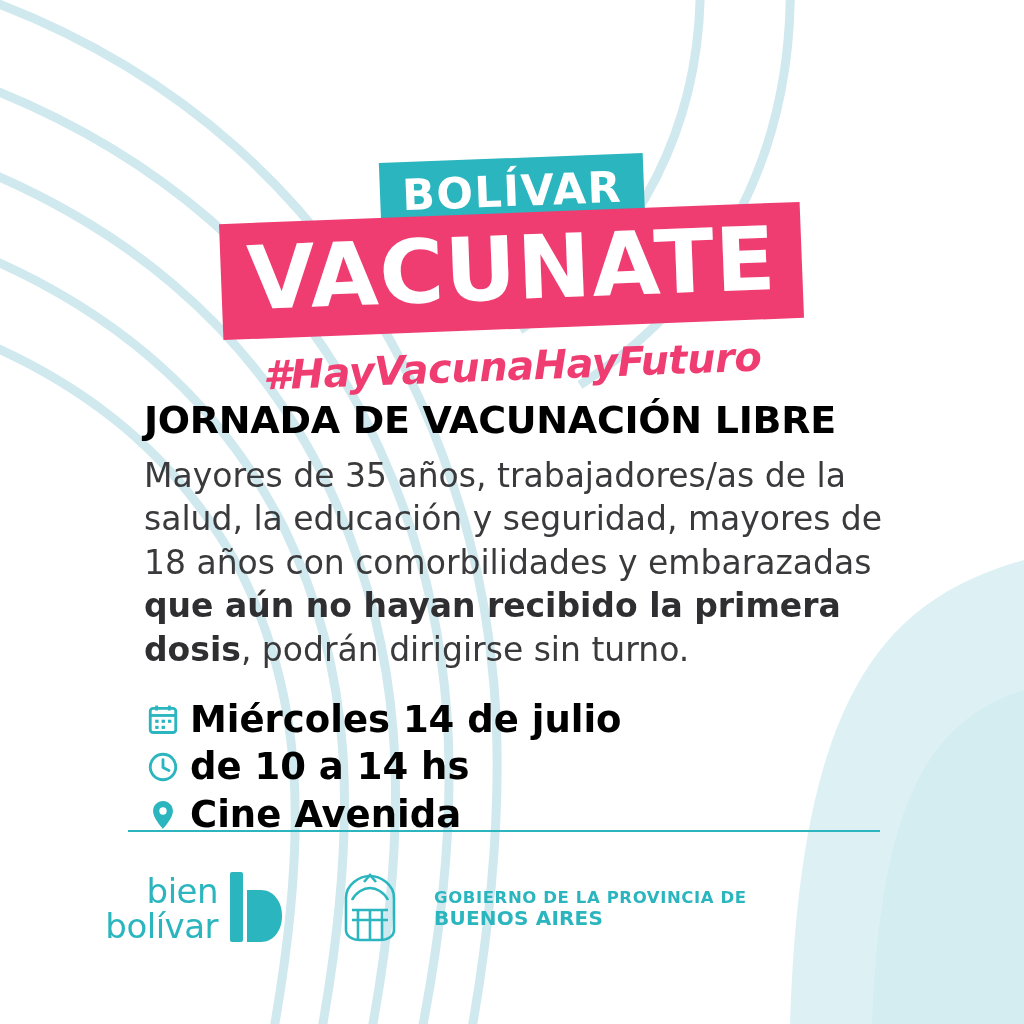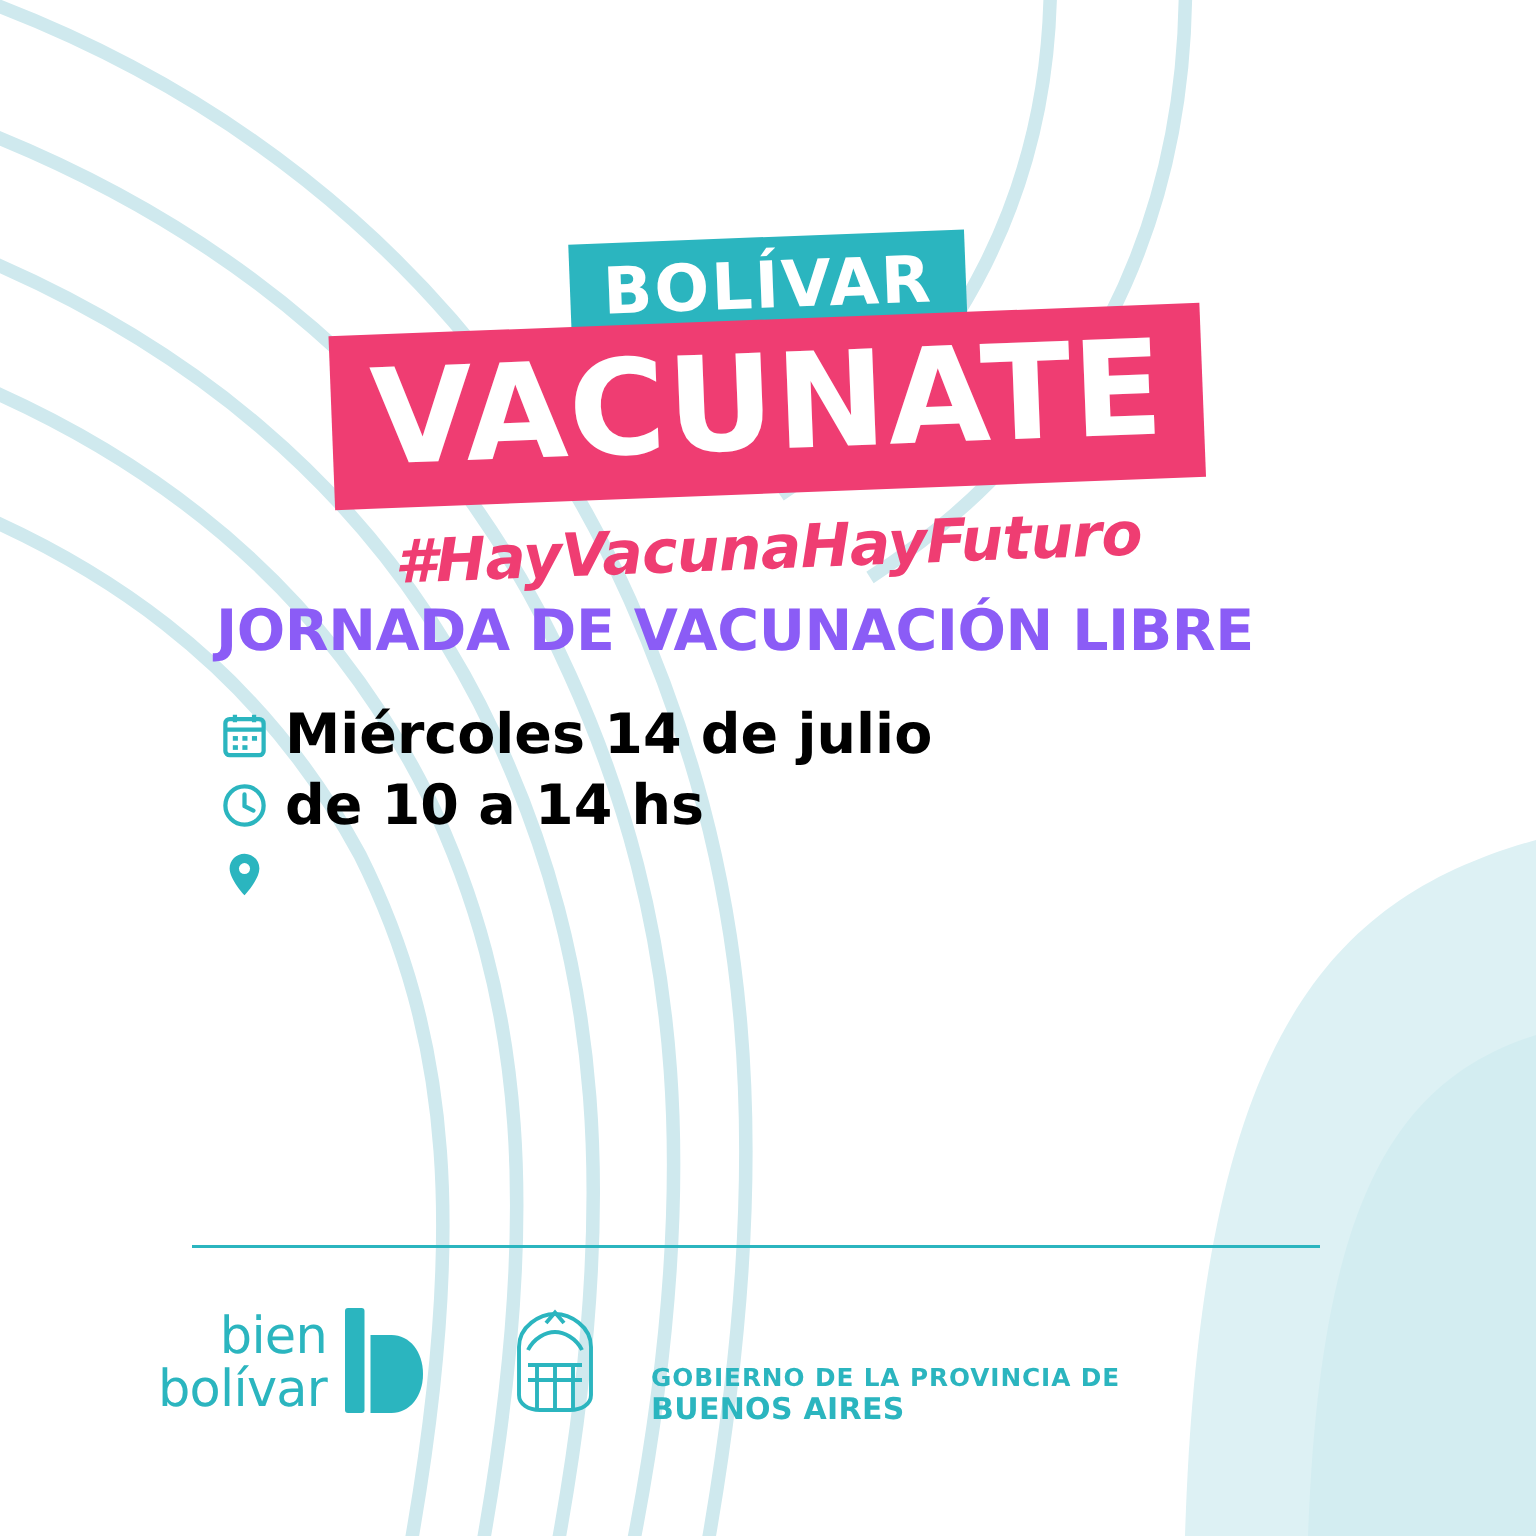--- a/index.html
+++ b/index.html
@@ -75,21 +75,21 @@
   }
 
   
   .content {
     position: absolute;
     left: 144px;
     top: 400px;
     width: 760px;
   }
   .headline {
-    color: #8b5cf6;
+    color: #000000;
     font-weight: bold;
     font-size: 38px;
     letter-spacing: -0.3px;
     margin: 0 0 12px 0;
     line-height: 1.1;
   }
   .body-copy {
     color: #3a3a3c;
     font-size: 33px;
     line-height: 1.32;
@@ -156,21 +156,21 @@
     line-height: 1.03;
     font-weight: normal;
     letter-spacing: -0.5px;
   }
   .bien-bolivar-text .l2 { display: block; }
   .bb-mark {
     margin-left: 10px;
   }
   .gobierno {
     display: flex;
-    align-items: flex-end;
+    align-items: center;
     margin-left: 52px;
     gap: 20px;
   }
   .gob-text {
     margin-left: 10px;
     color: #2bb5bf;
   }
   .gob-line1 {
     font-size: 16.5px;
     font-weight: bold;
@@ -209,20 +209,21 @@
   <div class="logo-wrap">
     <div class="badge-bolivar">BOLÍVAR</div>
     <div class="badge-vacunate-row">
       <div class="badge-vacunate">VACUNATE</div>
     </div>
     <div><span class="hashtag">#HayVacunaHayFuturo</span></div>
   </div>
 
   <div class="content">
     <h1 class="headline">JORNADA DE VACUNACIÓN LIBRE</h1>
+    <p class="body-copy"><span>Mayores de 35 años, trabajadores/as de la salud, la educación y seguridad, mayores de 18 años con comorbilidades y embarazadas </span><span class="strong">que aún no hayan recibido la primera dosis</span><span>, podrán dirigirse sin turno.</span></p>
 
     <div class="details">
 
       <div class="detail-row">
         <span class="detail-icon">
           <svg width="34" height="34" viewBox="0 0 24 24" fill="none" stroke="#2bb5bf" stroke-width="2">
             <rect x="3" y="4.5" width="18" height="17" rx="2"></rect>
             <line x1="3" y1="9.5" x2="21" y2="9.5"></line>
             <line x1="7.5" y1="2.5" x2="7.5" y2="6"></line>
             <line x1="16.5" y1="2.5" x2="16.5" y2="6"></line>
@@ -246,20 +247,21 @@
         <span class="detail-text">de 10 a 14 hs</span>
       </div>
 
       <div class="detail-row">
         <span class="detail-icon">
           <svg width="34" height="34" viewBox="0 0 24 24">
             <path d="M12 2.2c-3.9 0-7 3.1-7 7 0 5.2 7 12.6 7 12.6s7-7.4 7-12.6c0-3.9-3.1-7-7-7z" fill="#2bb5bf"></path>
             <circle cx="12" cy="9.2" r="2.6" fill="#ffffff"></circle>
           </svg>
         </span>
+        <span class="detail-text">Cine Avenida</span>
       </div>
 
     </div>
   </div>
 
   <div class="divider"></div>
 
   <div class="footer">
 
     <div class="bien-bolivar">

